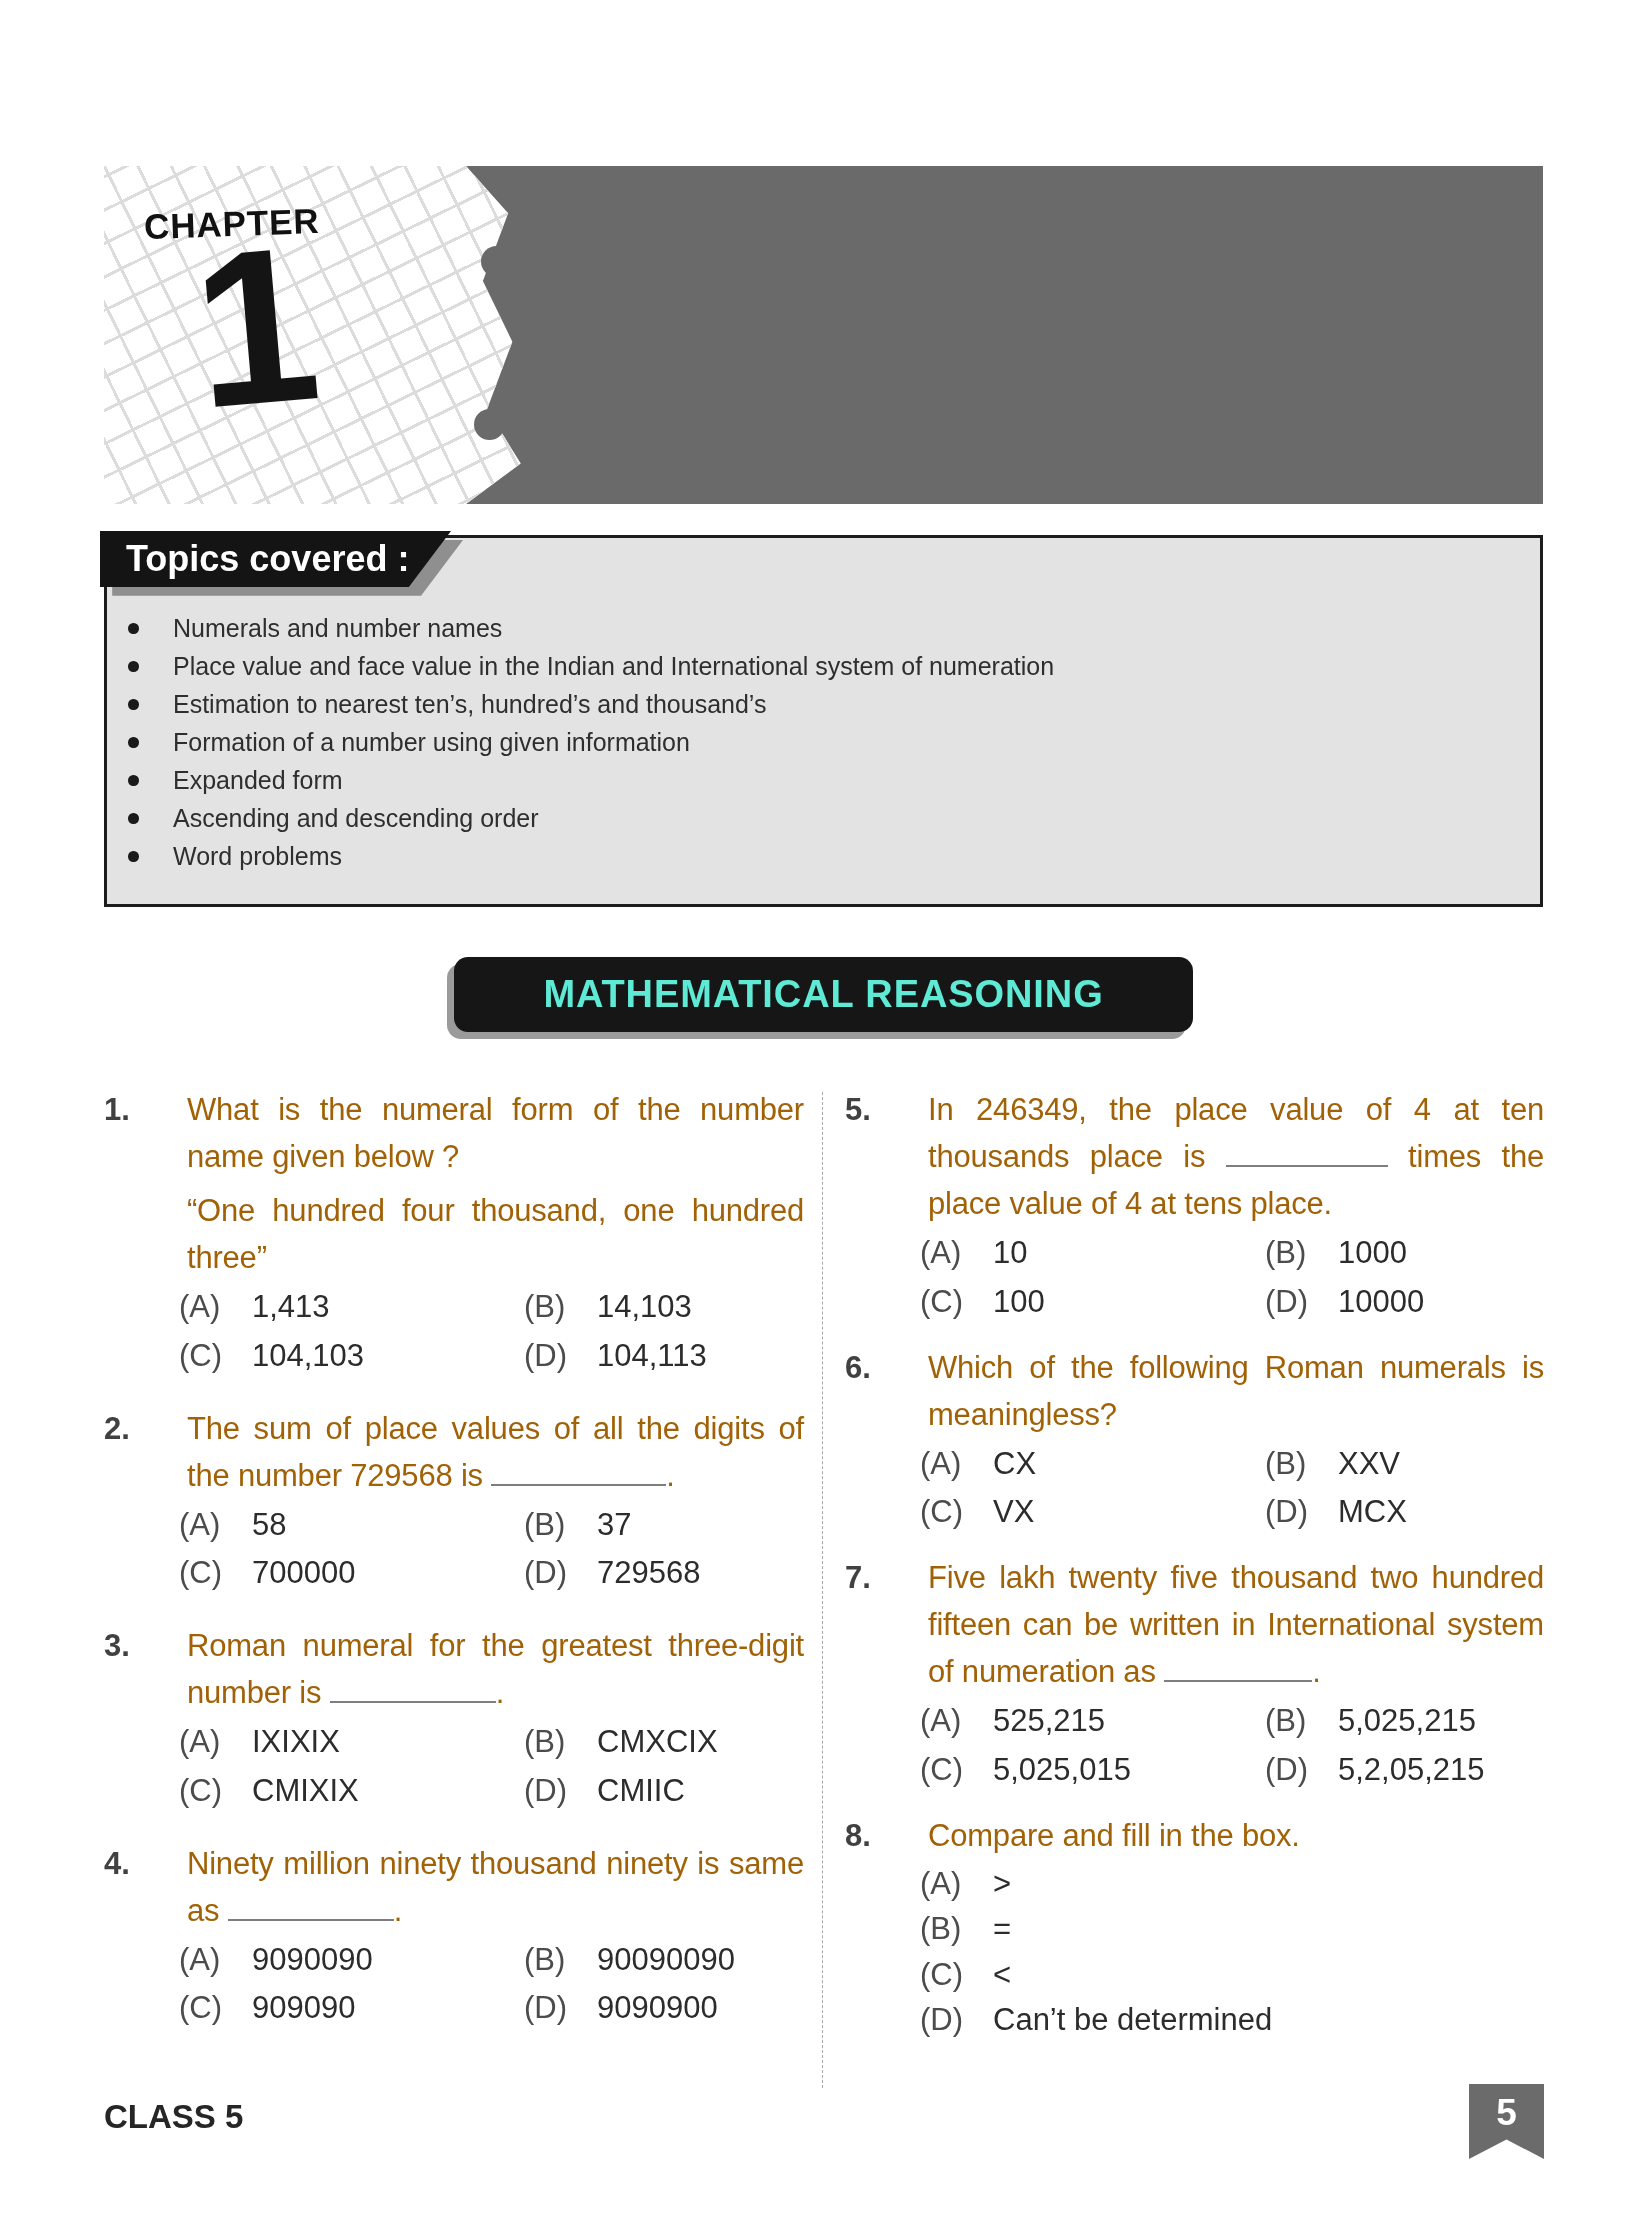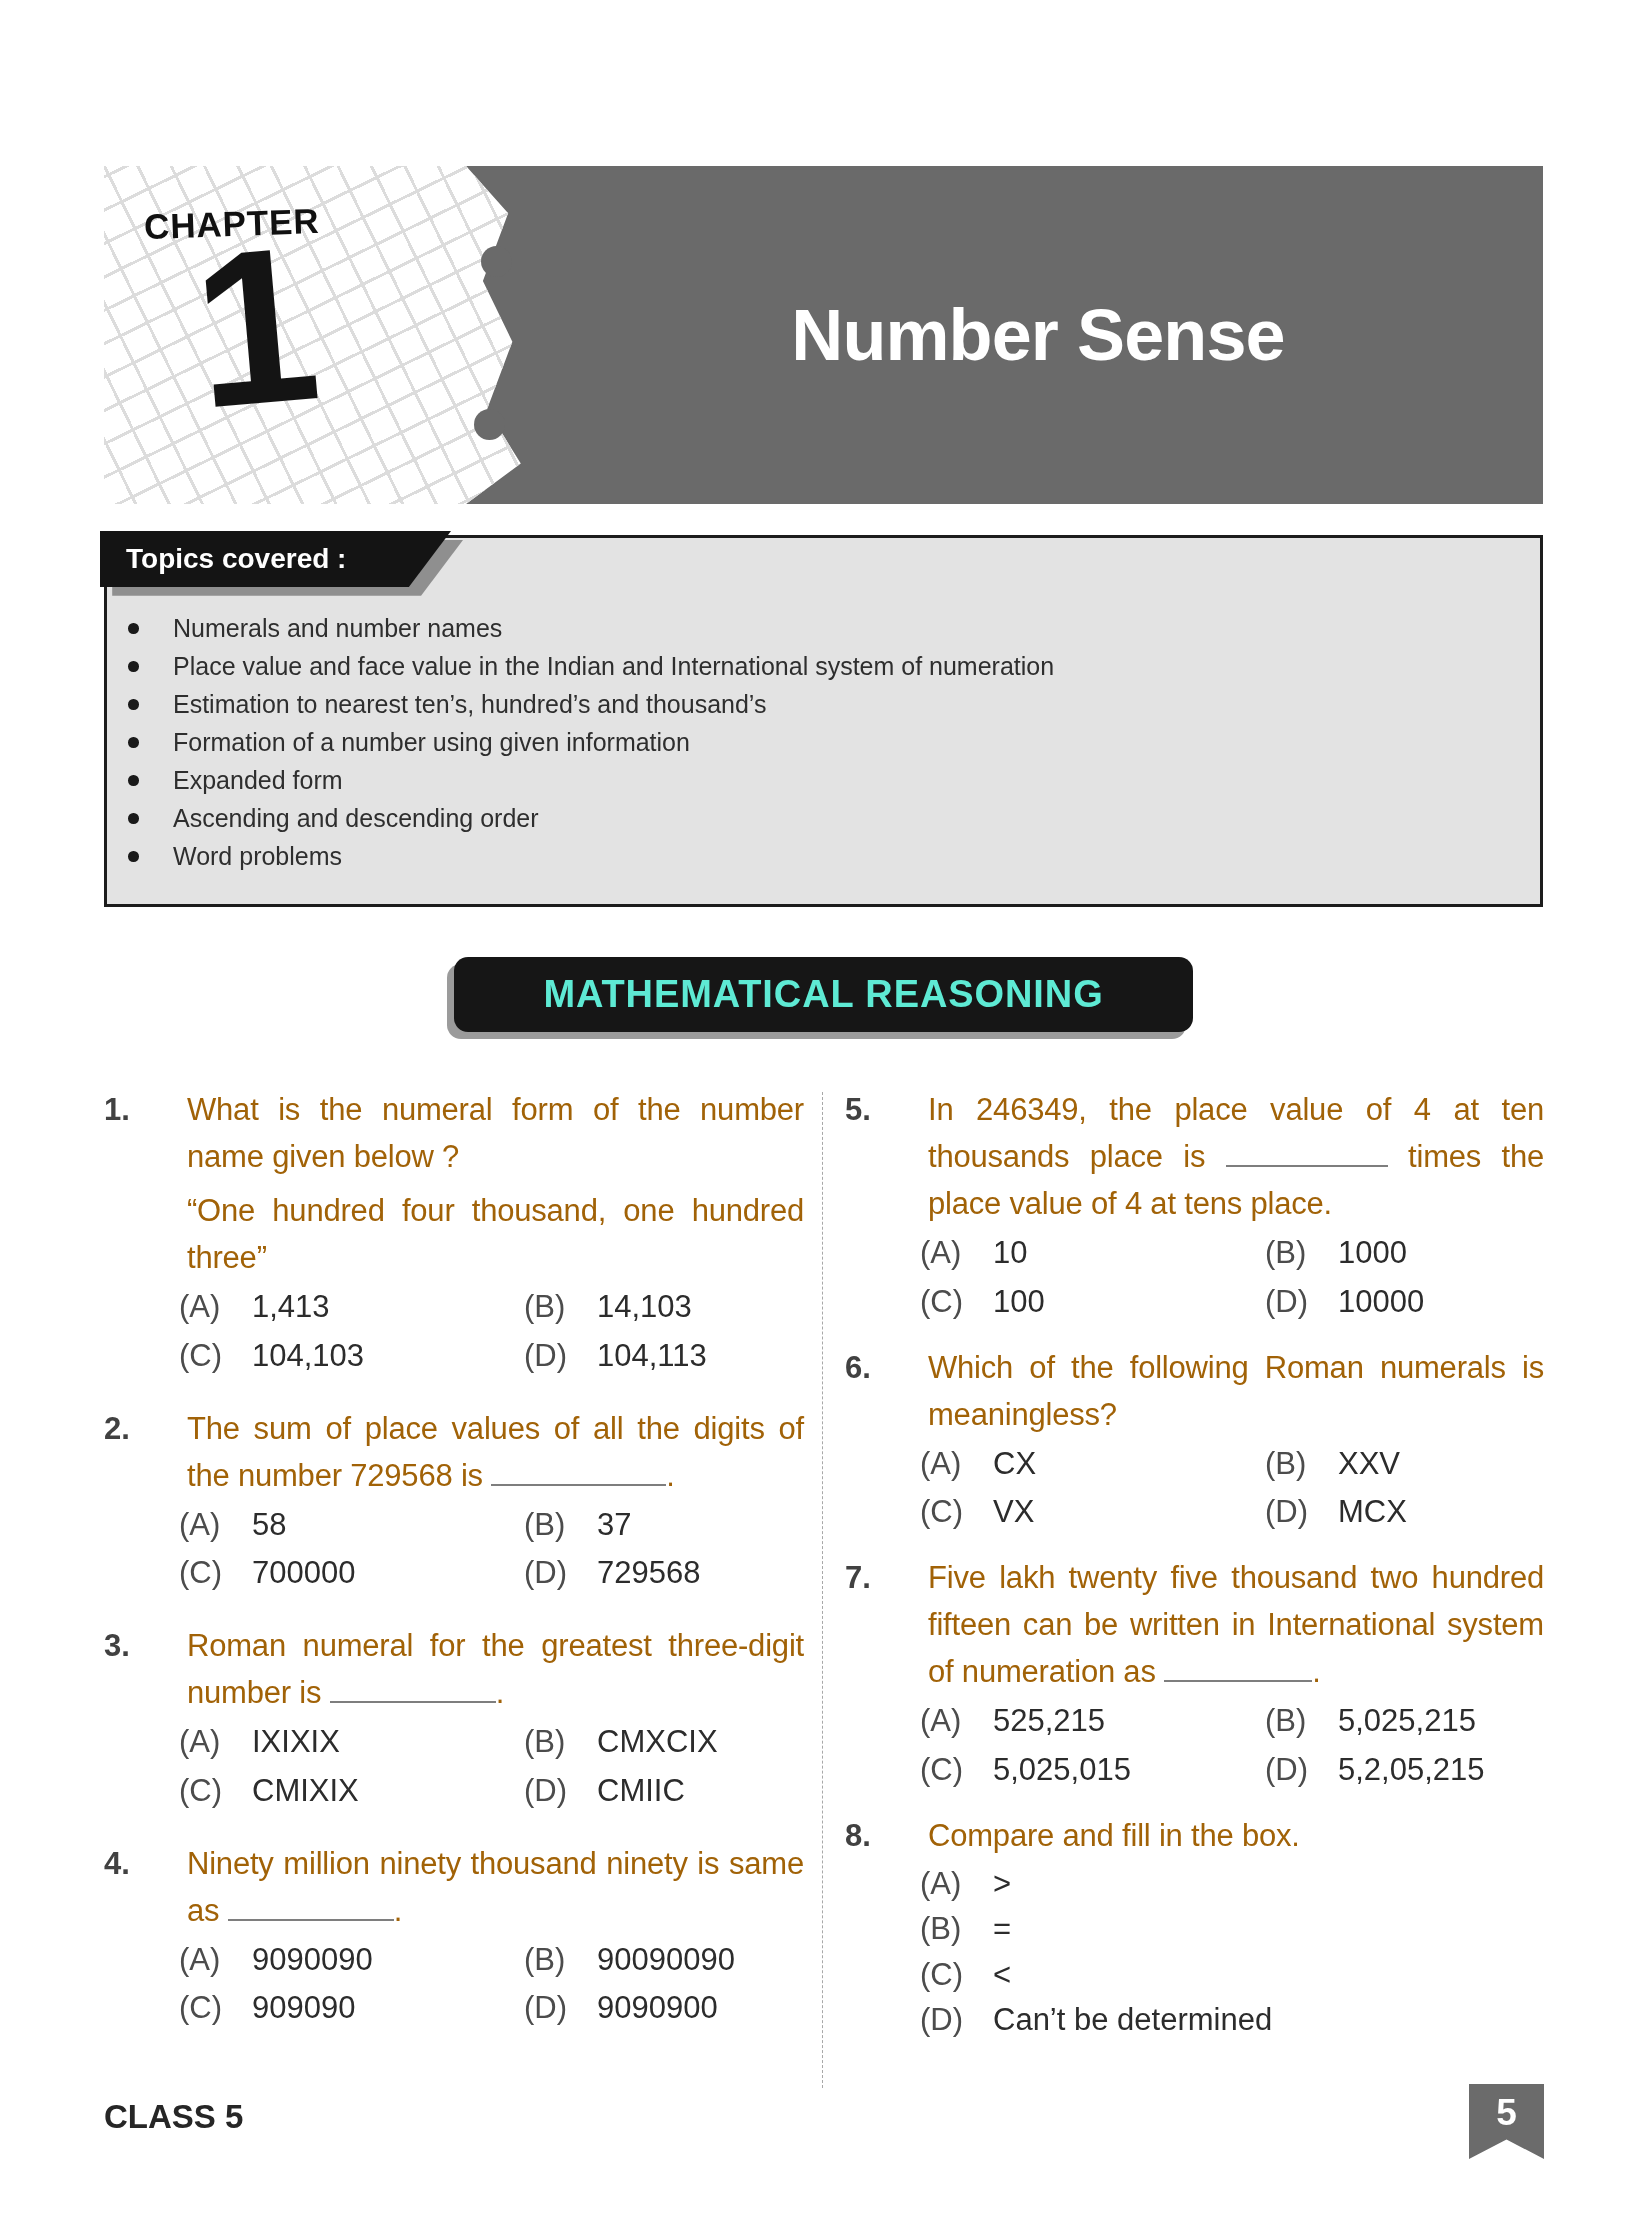--- a/index.html
+++ b/index.html
@@ -25,21 +25,21 @@
   .chapter-title{position:absolute;left:611px;top:128px;width:646px;text-align:center;
                  font-size:72px;font-weight:bold;color:#ffffff;letter-spacing:-0.9px;}
 
   
   .topics-box{position:absolute;left:104px;top:535px;width:1439px;height:372px;
               background:#e3e3e3;border:3.5px solid #1c1c1c;box-sizing:border-box;}
   .topics-label-wrap{position:absolute;left:100px;top:531px;width:351px;height:56px;}
   .topics-label-shadow{position:absolute;left:12.2px;top:8.7px;width:100%;height:100%;
               background:#8f8f8f;clip-path:polygon(0 0,100% 0,88% 100%,0 100%);}
   .topics-label{position:absolute;left:0;top:0;width:100%;height:100%;background:#141414;
-              clip-path:polygon(0 0,100% 0,88% 100%,0 100%);color:#fff;font-size:28px;
+              clip-path:polygon(0 0,100% 0,88% 100%,0 100%);color:#fff;font-size:36px;
               font-weight:bold;line-height:56px;padding-left:26px;box-sizing:border-box;}
   .topics-list{position:absolute;left:128px;top:609px;width:1363px;list-style:none;
                margin:0;padding:0;}
   .topics-list li{position:relative;padding-left:45px;font-size:25px;color:#2e2e2e;
                   height:38px;line-height:38px;}
   .topics-list li::before{content:"";position:absolute;left:0;top:14px;width:10.5px;
                   height:10.5px;border-radius:50%;background:#1a1a1a;}
 
   
   .section-banner{position:absolute;left:454px;top:957px;width:739px;height:75px;
@@ -85,21 +85,20 @@
 <body>
 
 <div class="page">
 
   <div class="chapter-banner">
     <div class="paper"></div>
     <div class="paper-hole hole-top"></div>
     <div class="paper-hole hole-bottom"></div>
     <div class="chapter-label">CHAPTER</div>
     <div class="chapter-number">1</div>
-    <div class="chapter-title">Number Sense</div>
   </div>
 
   <div class="topics-box"></div>
   <div class="topics-label-wrap">
     <div class="topics-label-shadow"></div>
     <div class="topics-label">Topics covered :</div>
   </div>
   <ul class="topics-list" id="topics-list">
       <li>Numerals and number names</li>
       <li>Place value and face value in the Indian and International system of numeration</li>

